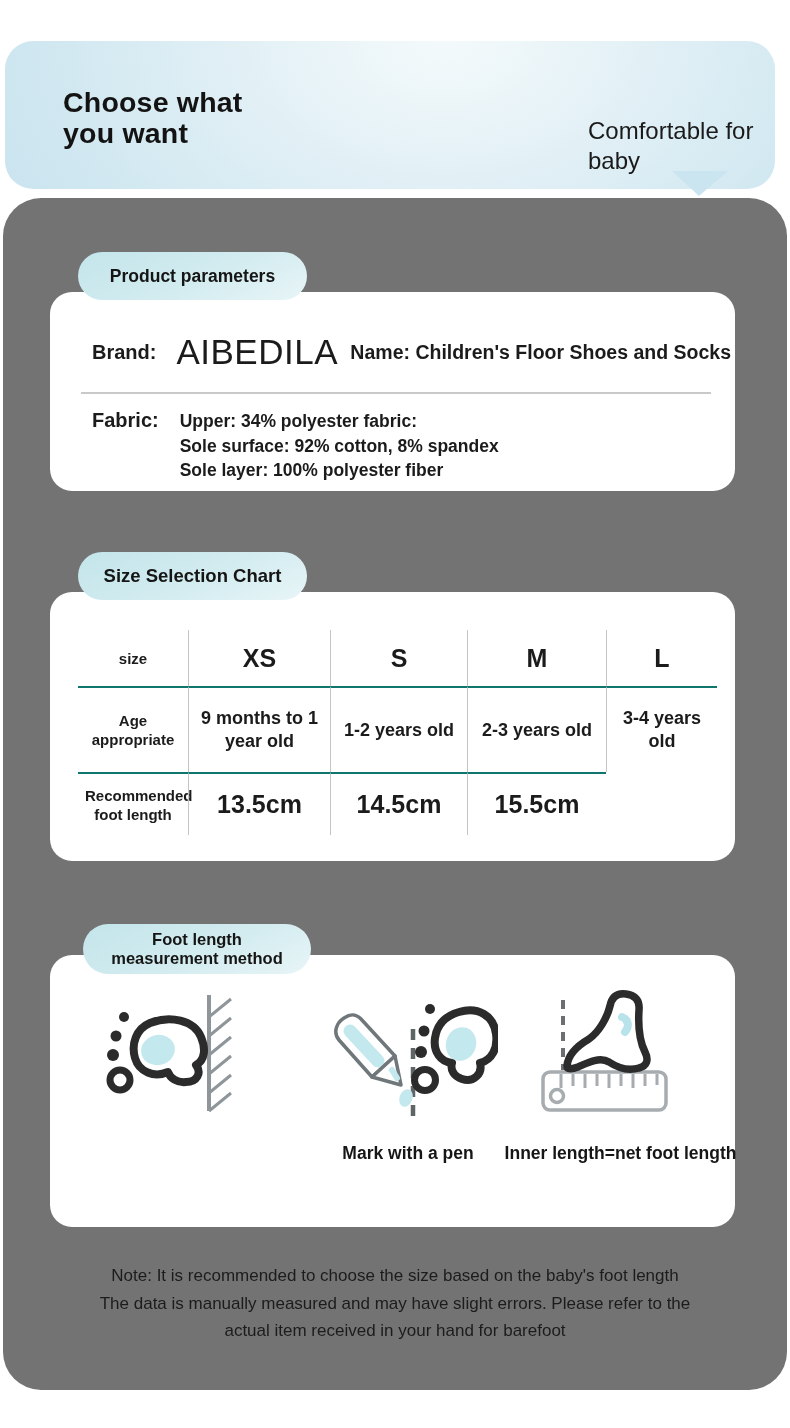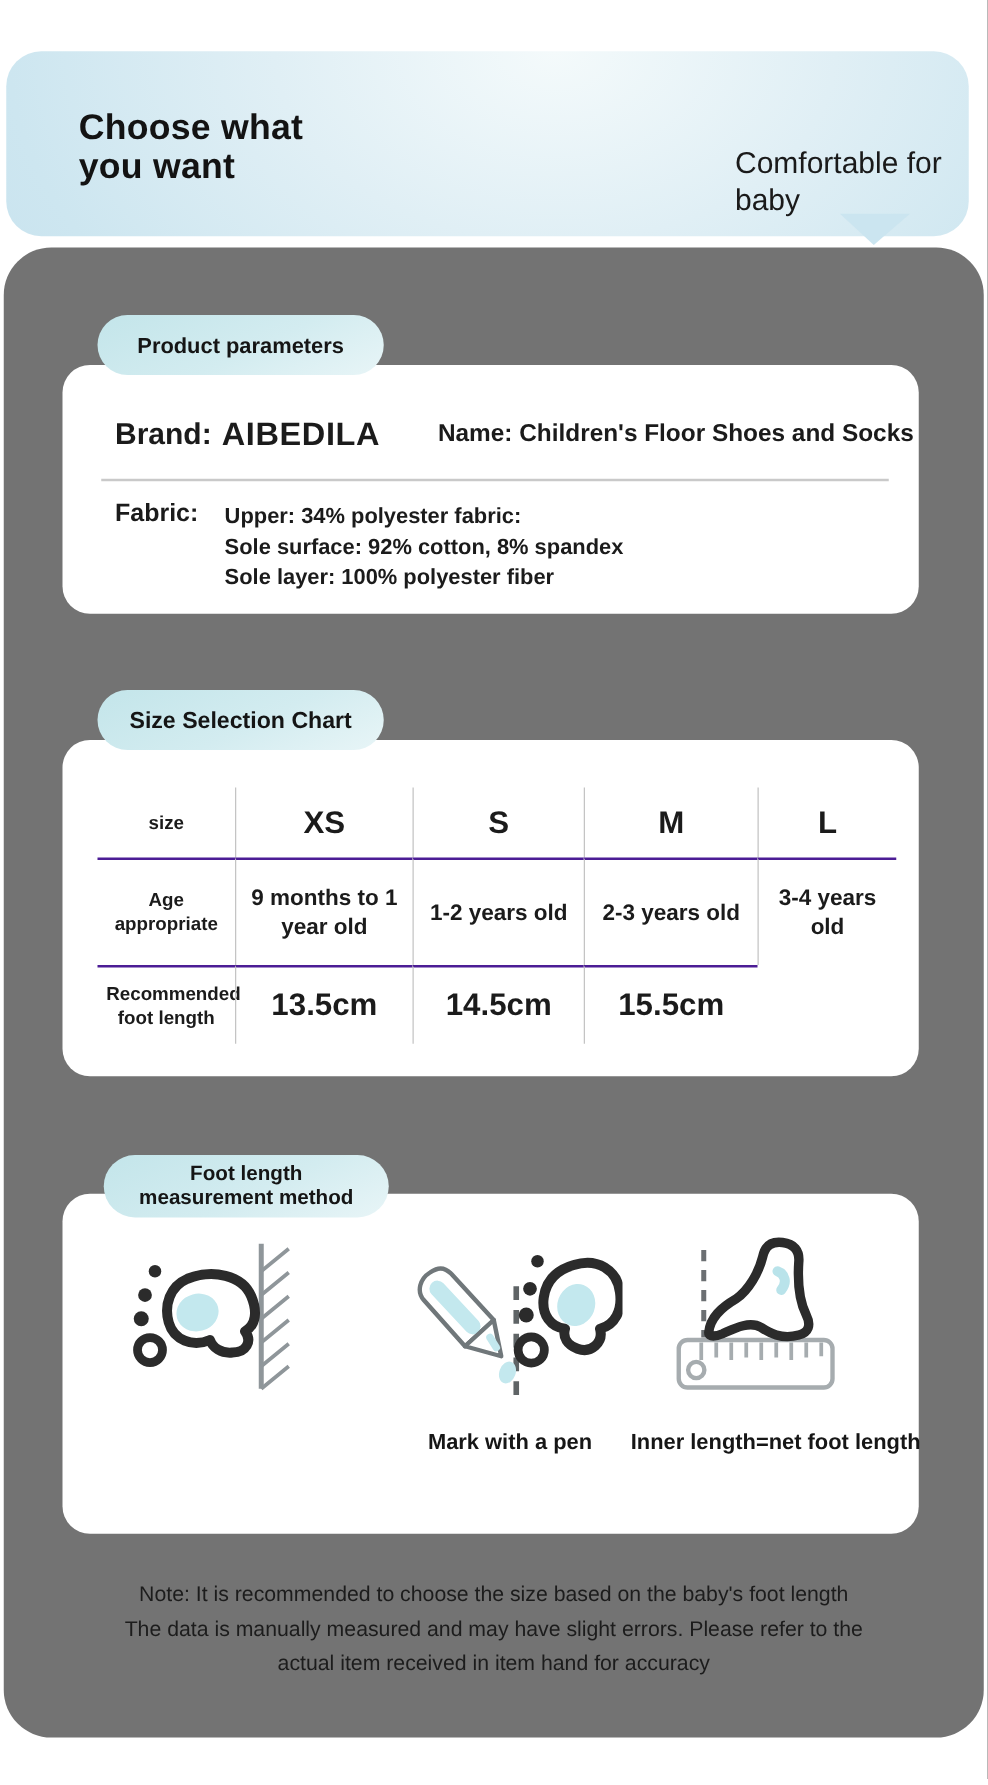--- a/index.html
+++ b/index.html
@@ -42,35 +42,35 @@
   .badge2{left:75px;top:354px;width:229px;height:48px;font-size:18.5px}
   .badge3{left:80px;top:726px;width:228px;height:50px;font-size:16.5px;line-height:19.5px}
   .badge3 .badge-text{display:block;width:198px}
   
   .card{position:absolute;left:47px;width:685px;background:#ffffff;border-radius:22px;z-index:1}
   .card1{top:94px;height:199px}
   .card2{top:394px;height:269px}
   .card3{top:757px;height:272px}
   
   .brand-row{display:flex;align-items:center;padding:40px 4px 0 42px}
-  .brand-label{font-size:24px;font-weight:600;white-space:nowrap}
-  .brand-value{font-size:26px;font-weight:700;margin-left:8px;letter-spacing:.5px;white-space:nowrap}
+  .brand-label{font-size:20px;font-weight:600;white-space:nowrap}
+  .brand-value{font-size:35px;font-weight:400;margin-left:20px;letter-spacing:.5px;white-space:nowrap}
   .name-text{font-size:19.5px;font-weight:700;margin-left:auto;white-space:nowrap}
   .divider{height:2px;background:#c9c9c9;margin:20px 24px 0 31px}
   .fabric-row{display:flex;padding:15px 0 0 42px}
   .fabric-label{font-size:20px;font-weight:600;white-space:nowrap}
   .fabric-lines{margin-left:21px;font-size:17.5px;font-weight:700;line-height:24.5px}
   
   .size-table{
     display:grid;grid-template-columns:110px 142px 137px 139px 111px;
     grid-template-rows:56px 86px 63px;margin:38px 0 0 28px;width:639px;
   }
   .st-cell{display:flex;align-items:center;justify-content:center;text-align:center}
   .vline{border-left:1.5px solid #c4c4c4}
-  .hline{border-top:2px solid #4c1d95}
+  .hline{border-top:2px solid #0f766e}
   .st-size{font-size:15px;font-weight:700}
   .st-head{font-size:25px;font-weight:700}
   .st-rowlabel{font-size:15px;font-weight:700;line-height:19px}
   .st-rowlabel span{display:block;max-width:96px}
   .st-ageval{font-size:18px;font-weight:600;line-height:23px}
   .st-ageval span{display:block;max-width:124px}
   .st-cm{font-size:25px;font-weight:700}
   
   .steps{display:flex;padding-top:36px}
   .step{display:flex;flex-direction:column;align-items:center}
@@ -213,16 +213,16 @@
         </div>
         <div class="step-caption">Inner length=net foot length</div>
       </div>
 
     </div>
   </div>
 
   <div class="note">
     <div>Note: It is recommended to choose the size based on the baby's foot length</div>
     <div>The data is manually measured and may have slight errors. Please refer to the</div>
-    <div>actual item received in item hand for accuracy</div>
+    <div>actual item received in your hand for barefoot</div>
   </div>
 
 </div>
 
 </body></html>

